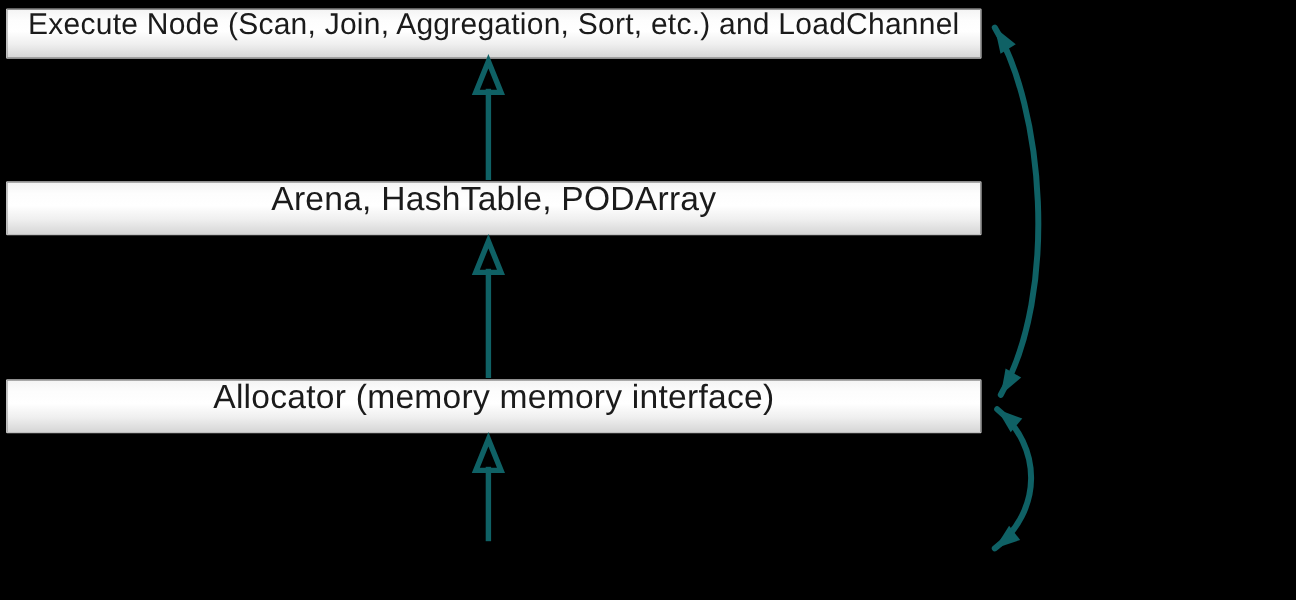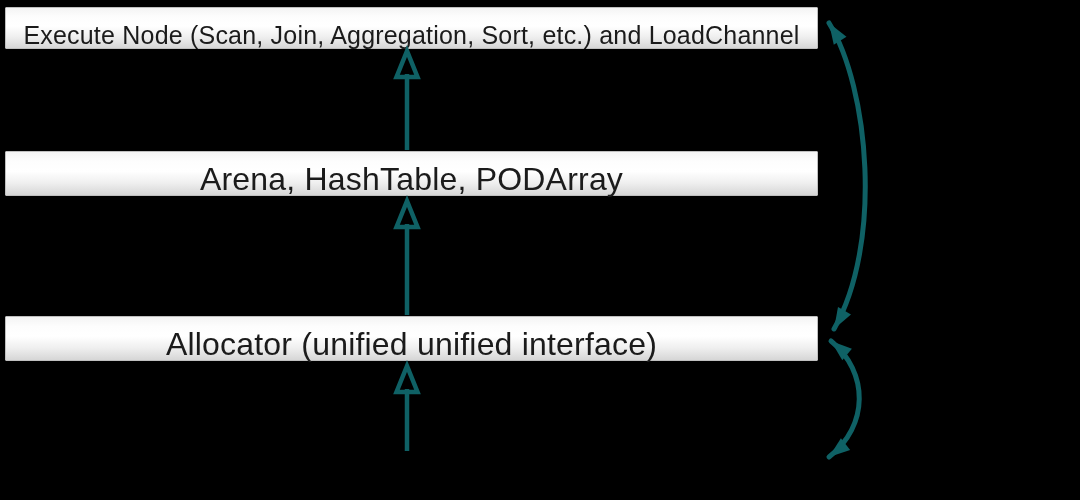--- a/index.html
+++ b/index.html
@@ -17,26 +17,26 @@
   }
   .layer-bar {
     position: absolute;
     left: 5px;
     width: 813px;
     box-sizing: border-box;
     background: linear-gradient(180deg, #f4f4f4 0%, #fdfdfd 22%, #ffffff 45%, #efefef 72%, #d6d6d6 100%);
     border: 1px solid #bfbfbf;
     border-radius: 1px;
     display: flex;
-    align-items: flex-end;
+    align-items: flex-start;
     justify-content: center;
   }
   .layer-label {
     color: #1b1b1b;
-    font-size: 32px;
+    font-size: 28px;
     line-height: 1;
     white-space: nowrap;
     letter-spacing: 0.2px;
   }
   .layer-1 { top: 7px;   height: 42px; }
   .layer-2 { top: 151px; height: 45px; }
   .layer-3 { top: 316px; height: 45px; }
   .layer-4 { top: 452px; height: 45px; }
   .layer-1 .layer-label { font-size: 25px; }
   .arrows-overlay {
@@ -55,21 +55,21 @@
 
   <div class="layer-bar layer-1">
     <span class="layer-label">Execute Node (Scan, Join, Aggregation, Sort, etc.) and LoadChannel</span>
   </div>
 
   <div class="layer-bar layer-2">
     <span class="layer-label">Arena, HashTable, PODArray</span>
   </div>
 
   <div class="layer-bar layer-3">
-    <span class="layer-label">Allocator (unified unified interface)</span>
+    <span class="layer-label">Allocator (memory memory interface)</span>
   </div>
 
 
   <svg class="arrows-overlay" width="1080" height="500" viewBox="0 0 1080 500" xmlns="http://www.w3.org/2000/svg">
 
     <g>
       <line x1="407" y1="150" x2="407" y2="74" stroke-width="4.5" stroke="#0F6165"></line>
       <polygon points="407,51 396.5,77 417.5,77" fill="none" stroke-width="4.5" stroke-linejoin="miter" stroke="#0F6165"></polygon>
     </g>
 

